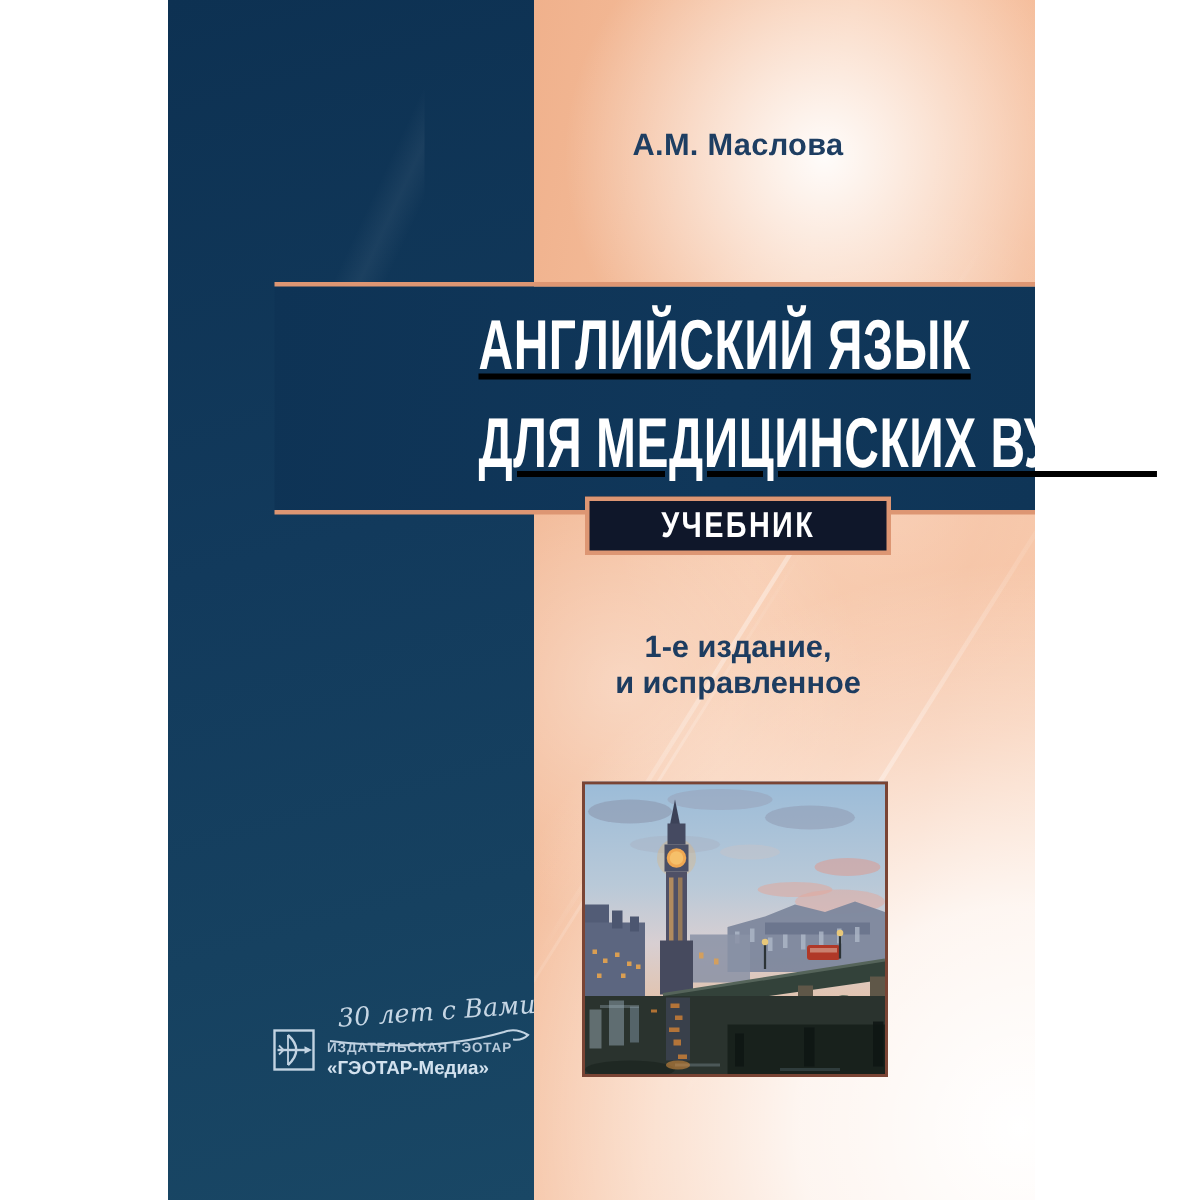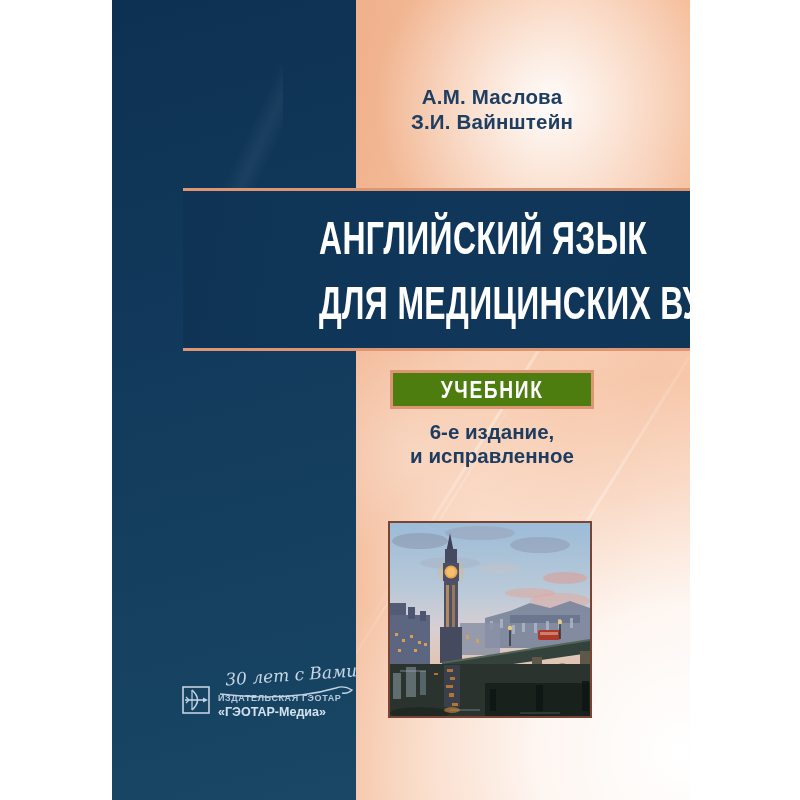--- a/index.html
+++ b/index.html
@@ -28,29 +28,29 @@
   .streak.s3{left:70px;top:330px;height:420px;opacity:.35;width:2px;}
 
   
   .authors{position:absolute;left:244px;width:272px;top:84px;text-align:center;
     color:#1e3e62;font-weight:bold;font-size:20.5px;line-height:25px;letter-spacing:.2px;}
 
   
   .title-band{position:absolute;left:71px;right:0;top:188px;height:143px;
     background:linear-gradient(100deg,#0e3355 0%,#10375a 60%,#0f3557 100%);
     border-top:3px solid #dd9673;border-bottom:3px solid #dd9673;
-    padding-top:14px;box-sizing:content-box;z-index:2;}
+    padding-top:6px;box-sizing:content-box;z-index:2;text-decoration:underline;}
   .title-line{text-align:right;margin-right:82px;color:#ffffff;font-weight:bold;
     font-size:47px;line-height:65px;letter-spacing:.5px;white-space:nowrap;
     transform:scaleX(.68);transform-origin:100% 50%;}
 
   
   .badge{position:absolute;left:278px;top:331px;width:198px;height:33px;z-index:3;
-    background:#4d7c0f;border:3px solid #dd9673;
-    display:flex;align-items:center;justify-content:center;margin-top:39px;}
+    background:#0f172a;border:3px solid #dd9673;
+    display:flex;align-items:center;justify-content:center;}
   .badge-text{color:#ffffff;font-weight:bold;font-size:24px;letter-spacing:2px;
     white-space:nowrap;transform:scaleX(.8);}
 
   
   .edition{position:absolute;left:244px;width:272px;top:420px;text-align:center;
     color:#1d3c60;font-weight:bold;font-size:20.5px;line-height:23.5px;}
 
   
   .painting{position:absolute;left:276px;top:521px;width:200px;height:193px;
     border:2px solid #7a4434;background:#9cbcd8;z-index:2;}
@@ -79,34 +79,33 @@
     </div>
 
     <div class="panel-right">
       <div class="streak s1"></div>
       <div class="streak s2"></div>
       <div class="streak s3"></div>
     </div>
 
     <div class="authors">
       <div>А.М. Маслова</div>
-      <div>З.И. Вайнштейн</div>
     </div>
 
     <div class="title-band">
       <div class="title-line">АНГЛИЙСКИЙ ЯЗЫК</div>
       <div class="title-line">ДЛЯ МЕДИЦИНСКИХ ВУЗОВ</div>
     </div>
 
     <div class="badge">
       <span class="badge-text">УЧЕБНИК</span>
     </div>
 
     <div class="edition">
-      <div>6-е издание,</div>
+      <div>1-е издание,</div>
       <div>и исправленное</div>
     </div>
 
     <div class="painting">
       <svg width="200" height="193" viewBox="0 0 200 193" xmlns="http://www.w3.org/2000/svg">
         <defs>
           <linearGradient id="sky" x1="0" y1="0" x2="0" y2="1">
             <stop offset="0" stop-color="#9cbcd8"></stop>
             <stop offset="0.35" stop-color="#b9c9d8"></stop>
             <stop offset="0.55" stop-color="#d8cfd2"></stop>

